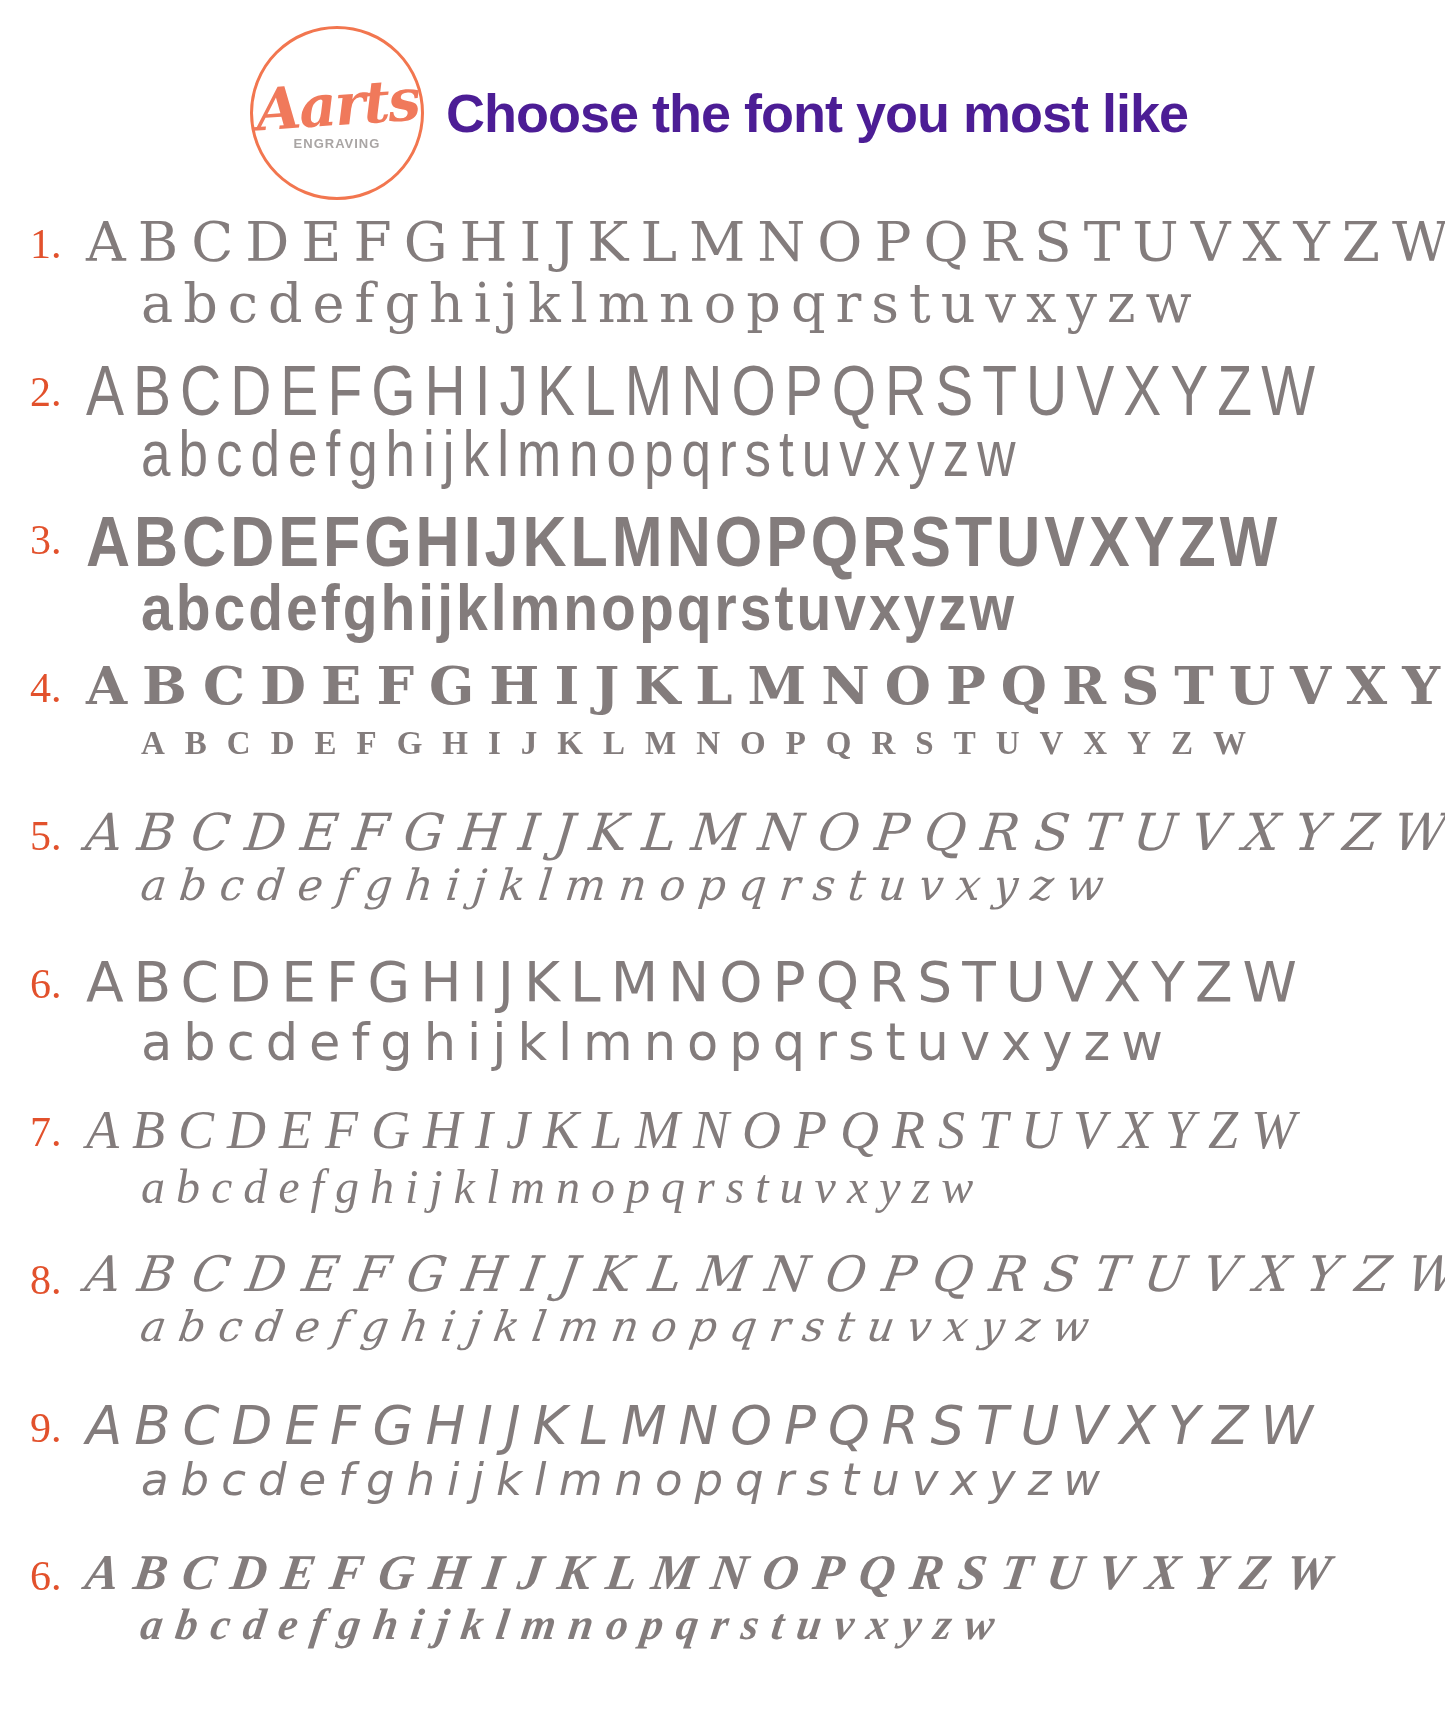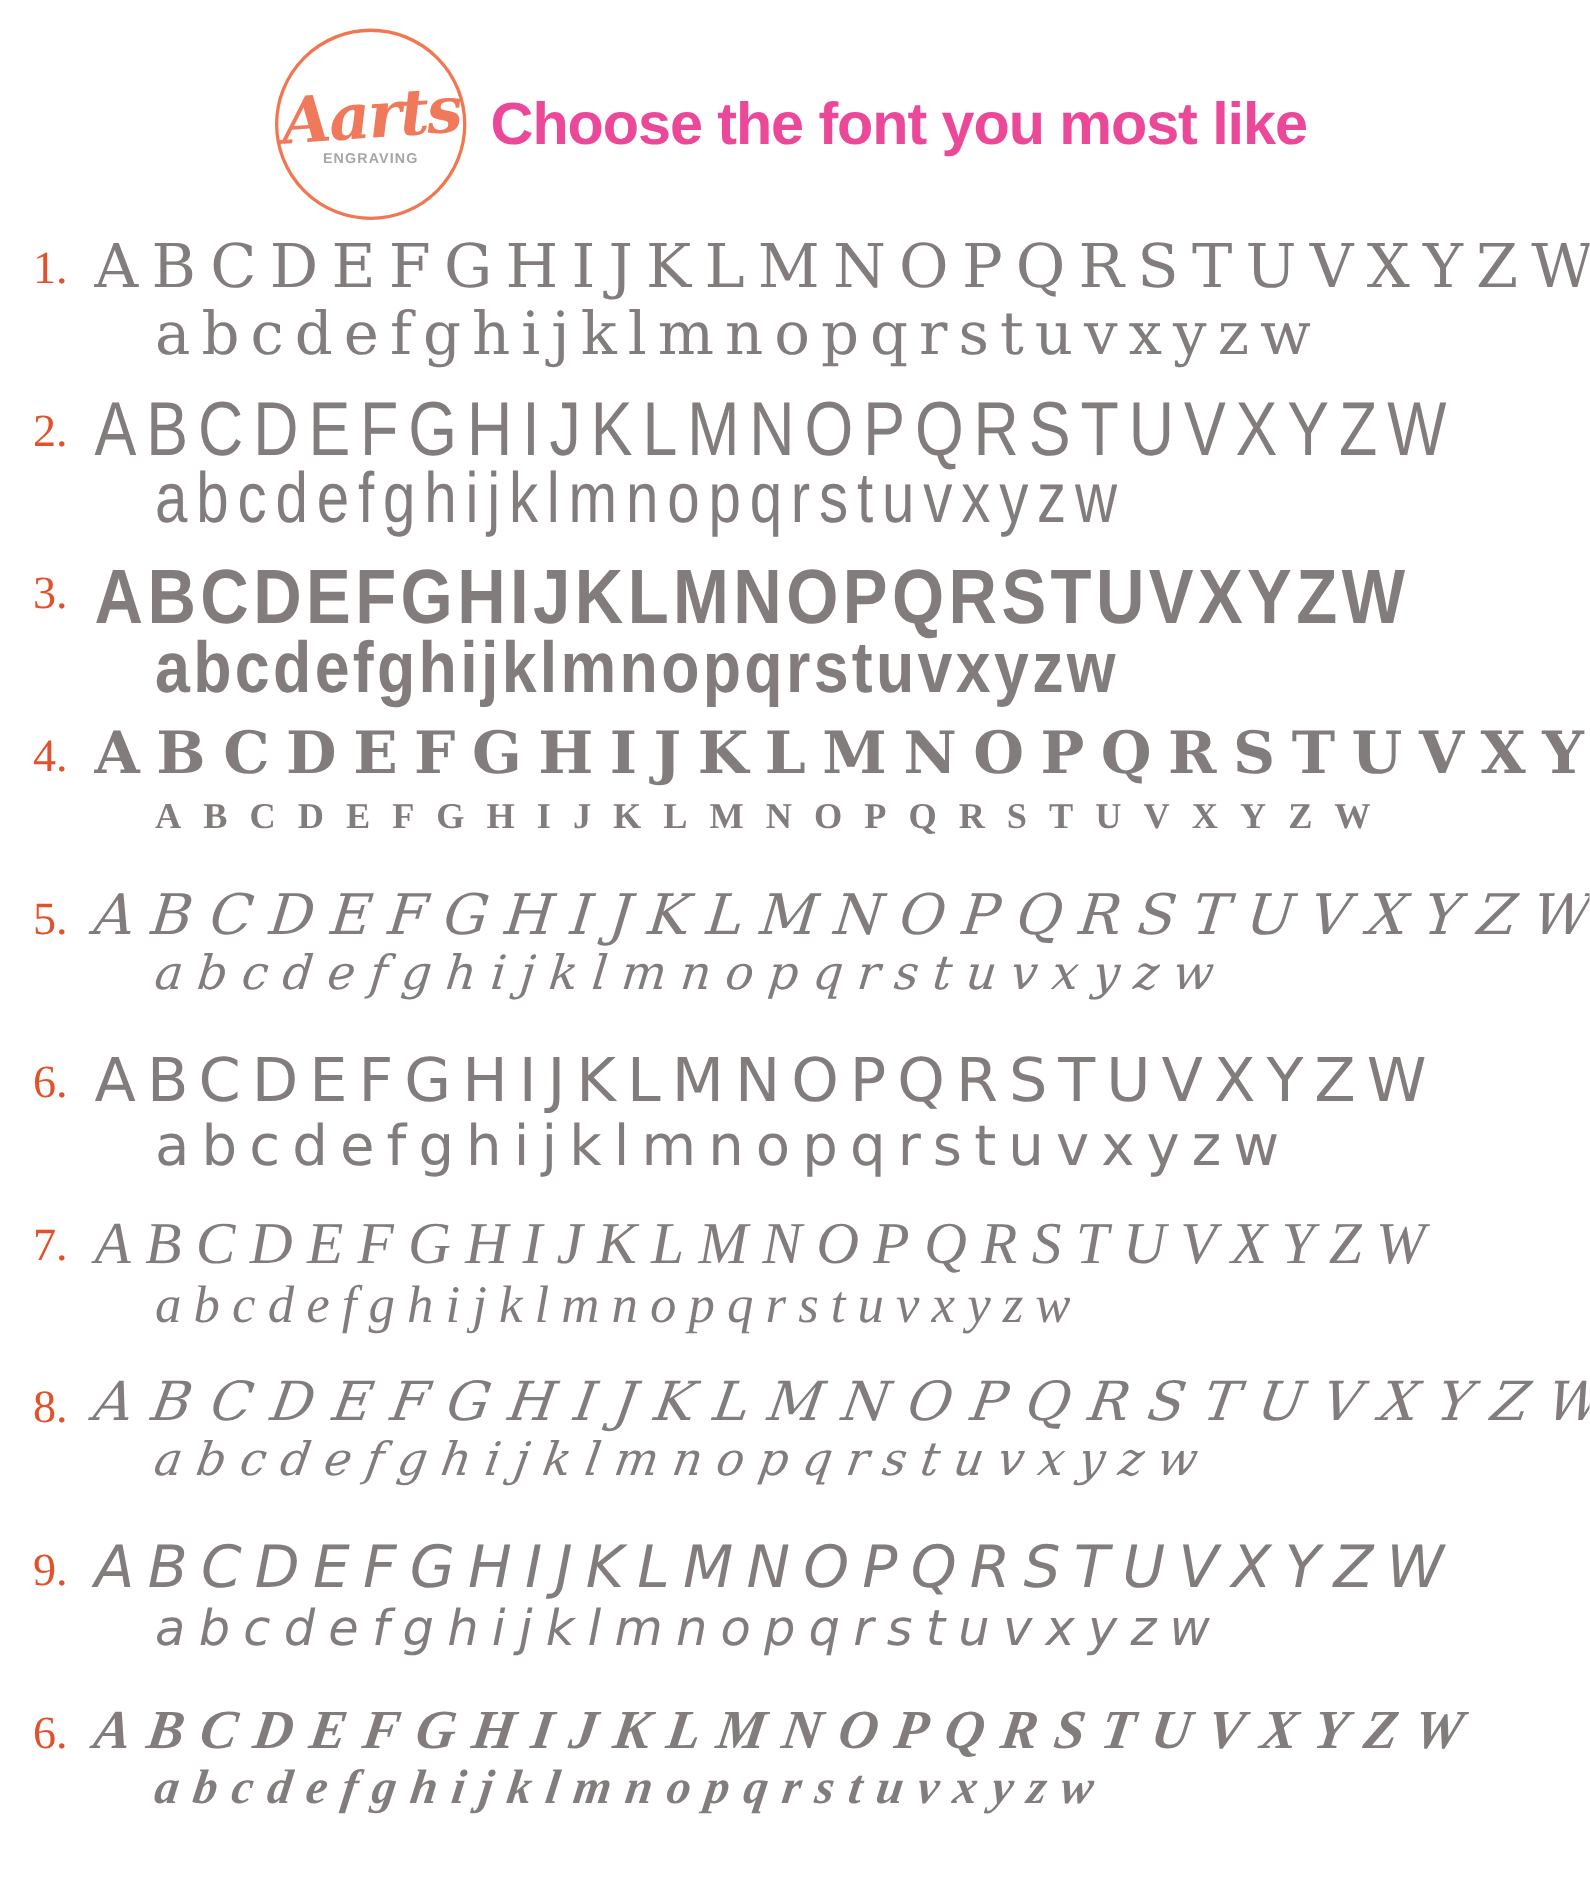--- a/index.html
+++ b/index.html
@@ -25,21 +25,21 @@
     font-family:"DejaVu Serif",serif;font-style:italic;font-weight:bold;
     font-size:58px;line-height:1;color:#F0795B;letter-spacing:-2px;
     transform:rotate(-4deg);
   }
   .logo-sub{
     font-family:"Liberation Sans",sans-serif;font-weight:bold;
     font-size:13px;color:#A9A5A4;letter-spacing:1px;margin-top:2px;
   }
   .title{
     margin:0;font-family:"Liberation Sans",sans-serif;font-weight:bold;
-    font-size:54px;color:#ec4899;letter-spacing:-1px;white-space:nowrap;
+    font-size:54px;color:#4c1d95;letter-spacing:-1px;white-space:nowrap;
   }
 
   
   main{padding:4px 0 0 0;}
   .row{
     position:relative;padding-left:86px;margin-bottom:10px;min-height:138px;
   }
   .num{
     position:absolute;left:30px;top:8px;
     font-family:"Liberation Serif",serif;font-size:42px;color:#E2512C;

